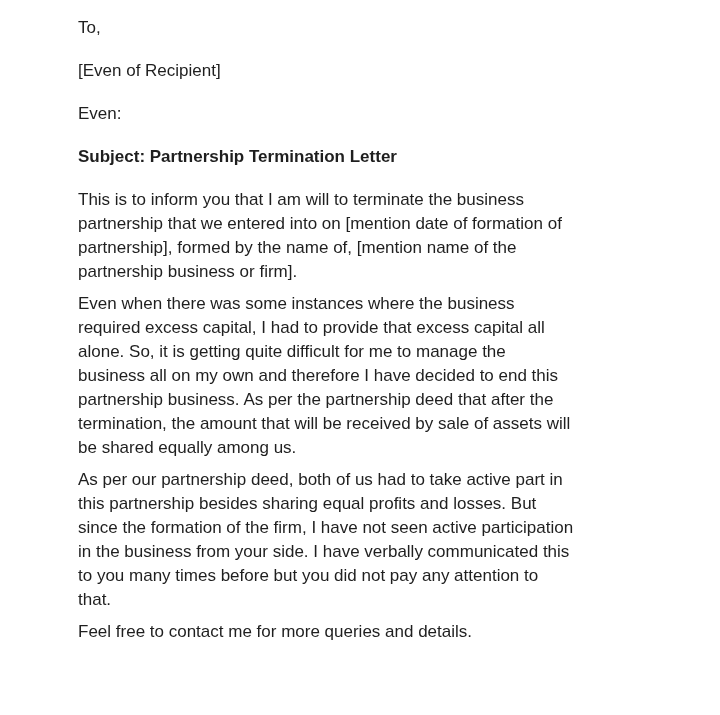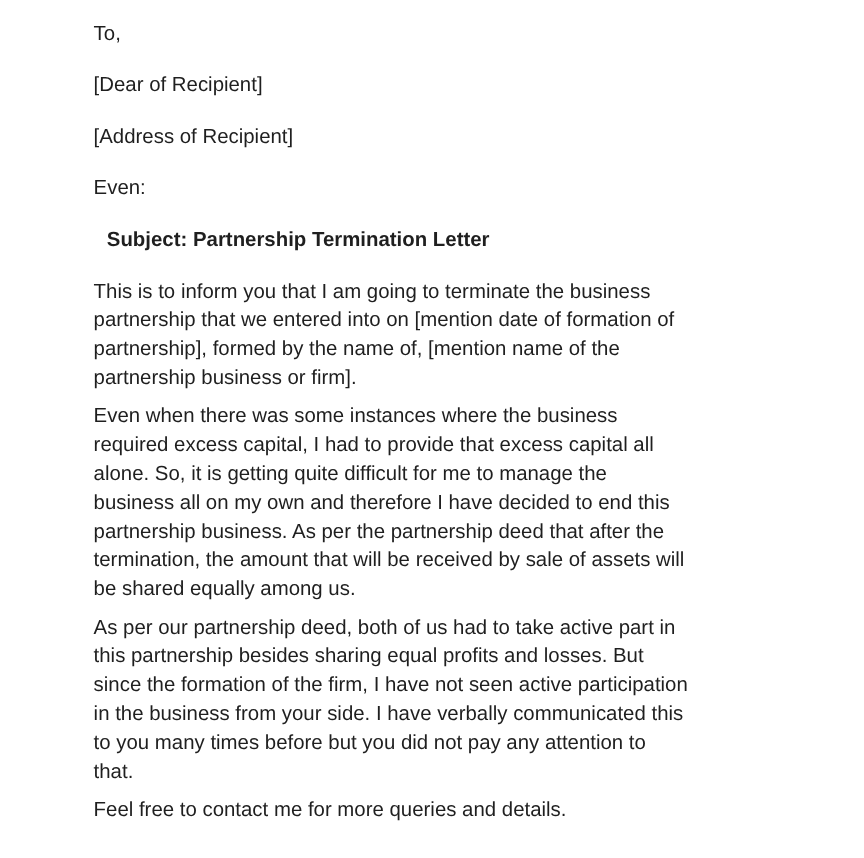--- a/index.html
+++ b/index.html
@@ -24,33 +24,31 @@
   .line {
     margin: 0 0 19px 0;
   }
   .para {
     margin: 0 0 8px 0;
     white-space: pre-line;
     max-width: 620px;
   }
   .subject {
     font-weight: bold;
-    margin-left: 11px;
   }
 </style>
 </head>
 <body>
 
 <div class="page">
   <p class="line">To,</p>
-  <p class="line">[Dear of Recipient]</p>
-  <p class="line">[Address of Recipient]</p>
+  <p class="line">[Even of Recipient]</p>
   <p class="line">Even:</p>
   <p class="line subject">Subject: Partnership Termination Letter</p>
-  <p class="para">This is to inform you that I am going to terminate the business
+  <p class="para">This is to inform you that I am will to terminate the business
 partnership that we entered into on [mention date of formation of
 partnership], formed by the name of, [mention name of the
 partnership business or firm].</p>
   <p class="para">Even when there was some instances where the business
 required excess capital, I had to provide that excess capital all
 alone. So, it is getting quite difficult for me to manage the
 business all on my own and therefore I have decided to end this
 partnership business. As per the partnership deed that after the
 termination, the amount that will be received by sale of assets will
 be shared equally among us.</p>

